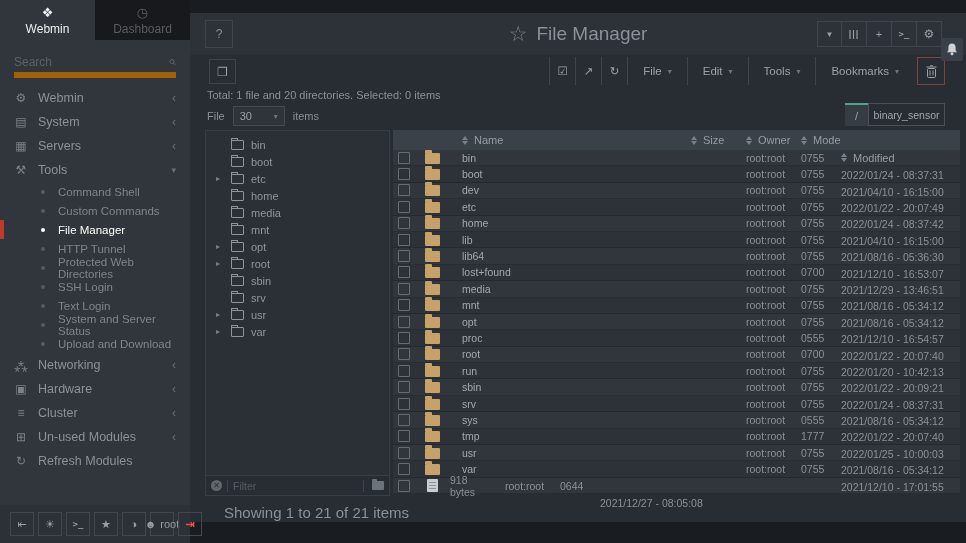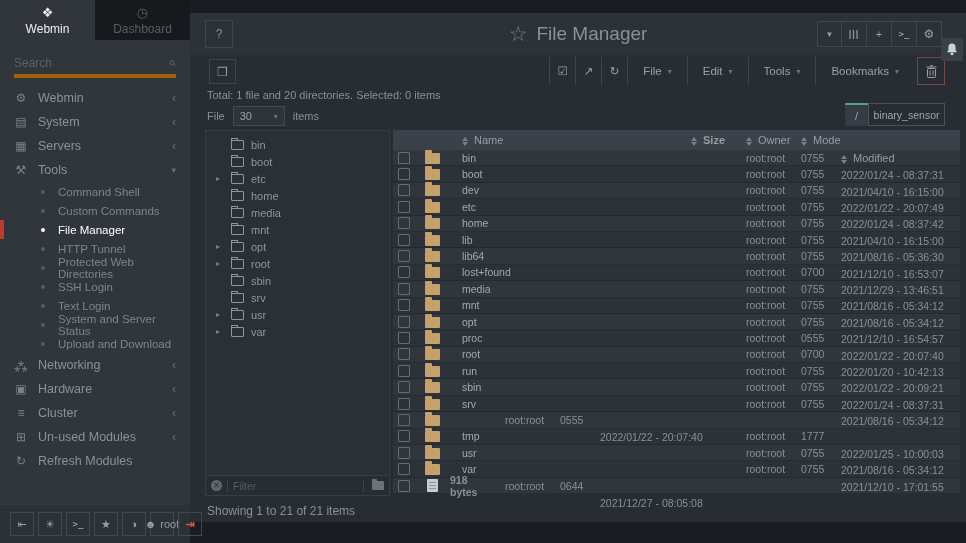--- a/index.html
+++ b/index.html
@@ -7,21 +7,21 @@
   body { position:relative; background:#191c20; font-family:"Liberation Sans",sans-serif; color:#9aa0a6; }
 
   
   .sidebar { position:absolute; left:0; top:0; width:190px; height:543px; background:#30363c; z-index:3; }
   .tabs { display:flex; height:40px; }
   .tab { flex:1; display:flex; flex-direction:column; align-items:center; justify-content:center; gap:2px; font-size:12px; color:#575d64; background:#17191c; cursor:pointer; }
   .tab.active { background:#30363c; color:#eceeef; }
   .tab .tab-icon { font-size:13px; }
   .tab.active .tab-icon { color:#eceeef; }
 
-  .search-row { margin:12px 14px 2px 14px; height:26px; display:flex; align-items:center; border-bottom:4px solid #a16207; }
+  .search-row { margin:12px 14px 2px 14px; height:26px; display:flex; align-items:center; border-bottom:6px solid #a16207; }
   .search-row input { flex:1; background:transparent; border:none; outline:none; color:#aeb4ba; font-size:12px; font-family:inherit; }
   .search-row input::placeholder { color:#5b6167; }
   .search-ic { width:14px; height:14px; opacity:.55; }
 
   .menu { margin-top:8px; }
   .mi { display:flex; align-items:center; cursor:pointer; position:relative; }
   .mi.category { height:24px; padding:0 14px; gap:10px; font-size:12.5px; color:#8b9197; }
   .mi.category .mi-icon { width:14px; font-size:12px; color:#7b8187; text-align:center; flex:none; }
   .mi.category::after { content:"‹"; margin-left:auto; color:#6a7076; font-size:12px; }
   .mi.category.expanded::after { content:"▾"; font-size:9px; }
@@ -79,47 +79,47 @@
   .clear-ic { width:11px; height:11px; border-radius:50%; background:#61676d; color:#282d33; font-size:8px; line-height:11px; text-align:center; flex:none; cursor:pointer; }
   .tf-div { width:1px; height:12px; background:#3d434a; }
   .tree-filter input { flex:1; min-width:0; background:transparent; border:none; outline:none; font-size:10.5px; color:#9aa0a6; font-family:inherit; }
   .tree-filter input::placeholder { color:#565c63; }
   .mini-folder { width:12px; height:9px; background:#6d737a; border-radius:1px; position:relative; flex:none; margin-left:3px; }
   .mini-folder::before { content:""; position:absolute; top:-2px; left:0; width:5px; height:2px; background:#6d737a; border-radius:1px 1px 0 0; }
 
   
   .table { position:absolute; left:203px; top:75px; width:567px; height:365px; font-size:10.5px; }
   .thead { height:20px; background:#3b4148; display:flex; align-items:center; color:#969ca2; font-size:11px; }
-  .hc { display:flex; align-items:flex-end; }
+  .hc { display:flex; align-items:center; }
   .sort { display:inline-block; width:7px; margin-right:5px; }
   .sort i { display:block; width:0; height:0; border-left:3px solid transparent; border-right:3px solid transparent; }
   .sort i.up { border-bottom:4px solid #7a8087; margin-bottom:1px; }
   .sort i.dn { border-top:4px solid #7a8087; }
   .c-cb { width:22px; flex:none; display:flex; justify-content:center; }
   .c-ic { width:35px; flex:none; display:flex; justify-content:center; }
   .c-name { flex:1; min-width:0; }
-  .c-size { width:55px; flex:none;font-weight:bold; }
+  .c-size { width:55px; flex:none; }
   .c-owner { width:55px; flex:none; }
   .c-mode { width:40px; flex:none; }
   .c-mod { width:119px; flex:none;margin-top:35px; }
   .thead .c-name { padding-left:12px; }
 
   .trow { height:16.4px; display:flex; align-items:center; background:#2d3238; border-bottom:1px solid rgba(0,0,0,.16); cursor:pointer; }
   .trow:nth-child(odd) { background:#31363c; }
   .cb { width:12px; height:12px; border:1px solid #666c73; border-radius:1px; background:transparent; cursor:pointer; }
   .glyph { width:15px; height:11px; background:#c6a169; border-radius:1px; position:relative; margin-top:1px; }
   .glyph::before { content:""; position:absolute; top:-3px; left:0; width:7px; height:3px; background:#c6a169; border-radius:1px 1px 0 0; }
   .trow.file .glyph { width:11px; height:13px; background:#c9ced3; margin-top:0; }
   .trow.file .glyph::before { display:none; }
   .trow.file .glyph::after { content:""; position:absolute; left:2px; right:2px; top:3px; height:8px; background:repeating-linear-gradient(to bottom,#8d939a 0 1px,transparent 1px 3px); }
   .trow .c-name { color:#a2a8ae; padding-left:12px; overflow:hidden; white-space:nowrap; }
   .trow .c-size { text-align:left; padding-right:10px; color:#8a9096; }
   .trow .c-owner, .trow .c-mode, .trow .c-mod { color:#8a9096; }
 
-  .showing-line { position:absolute; left:17px; top:449px; font-size:12px; color:#8a9096; }
+  .showing-line { position:absolute; left:34px; top:449px; font-size:15px; color:#8a9096; }
 
   
   [data-name="columns-icon"] { font-size:9px; letter-spacing:1px; font-weight:700; }
   [data-name="terminal-icon"] { font-family:"DejaVu Sans Mono",monospace; font-size:9px; font-weight:700; }
   [data-name="filter-icon"] { font-size:8px; }
   [data-name="settings-icon"],[data-name="gear-icon"] { font-size:12px; }
   [data-name="logout-icon"] { font-weight:700; }
   svg { display:block; }
 </style>
 </head>
@@ -655,20 +655,21 @@
           <div class="c-mode" data-name="file-mode">0755</div>
           <div class="c-mod" data-name="file-modified">2021/08/16 - 05:34:12</div>
         </div>
           <div class="trow dir" data-name="table-row">
           <div class="c-cb">
               <span class="cb" data-name="row-checkbox"></span>
             </div>
           <div class="c-ic">
               <span class="glyph" data-name="file-type-icon"></span>
             </div>
+          <div class="c-name" data-name="file-name">sys</div>
           <div class="c-size" data-name="file-size"></div>
           <div class="c-owner" data-name="file-owner">root:root</div>
           <div class="c-mode" data-name="file-mode">0555</div>
           <div class="c-mod" data-name="file-modified">2022/01/22 - 20:07:40</div>
         </div>
           <div class="trow dir" data-name="table-row">
           <div class="c-cb">
               <span class="cb" data-name="row-checkbox"></span>
             </div>
           <div class="c-ic">

